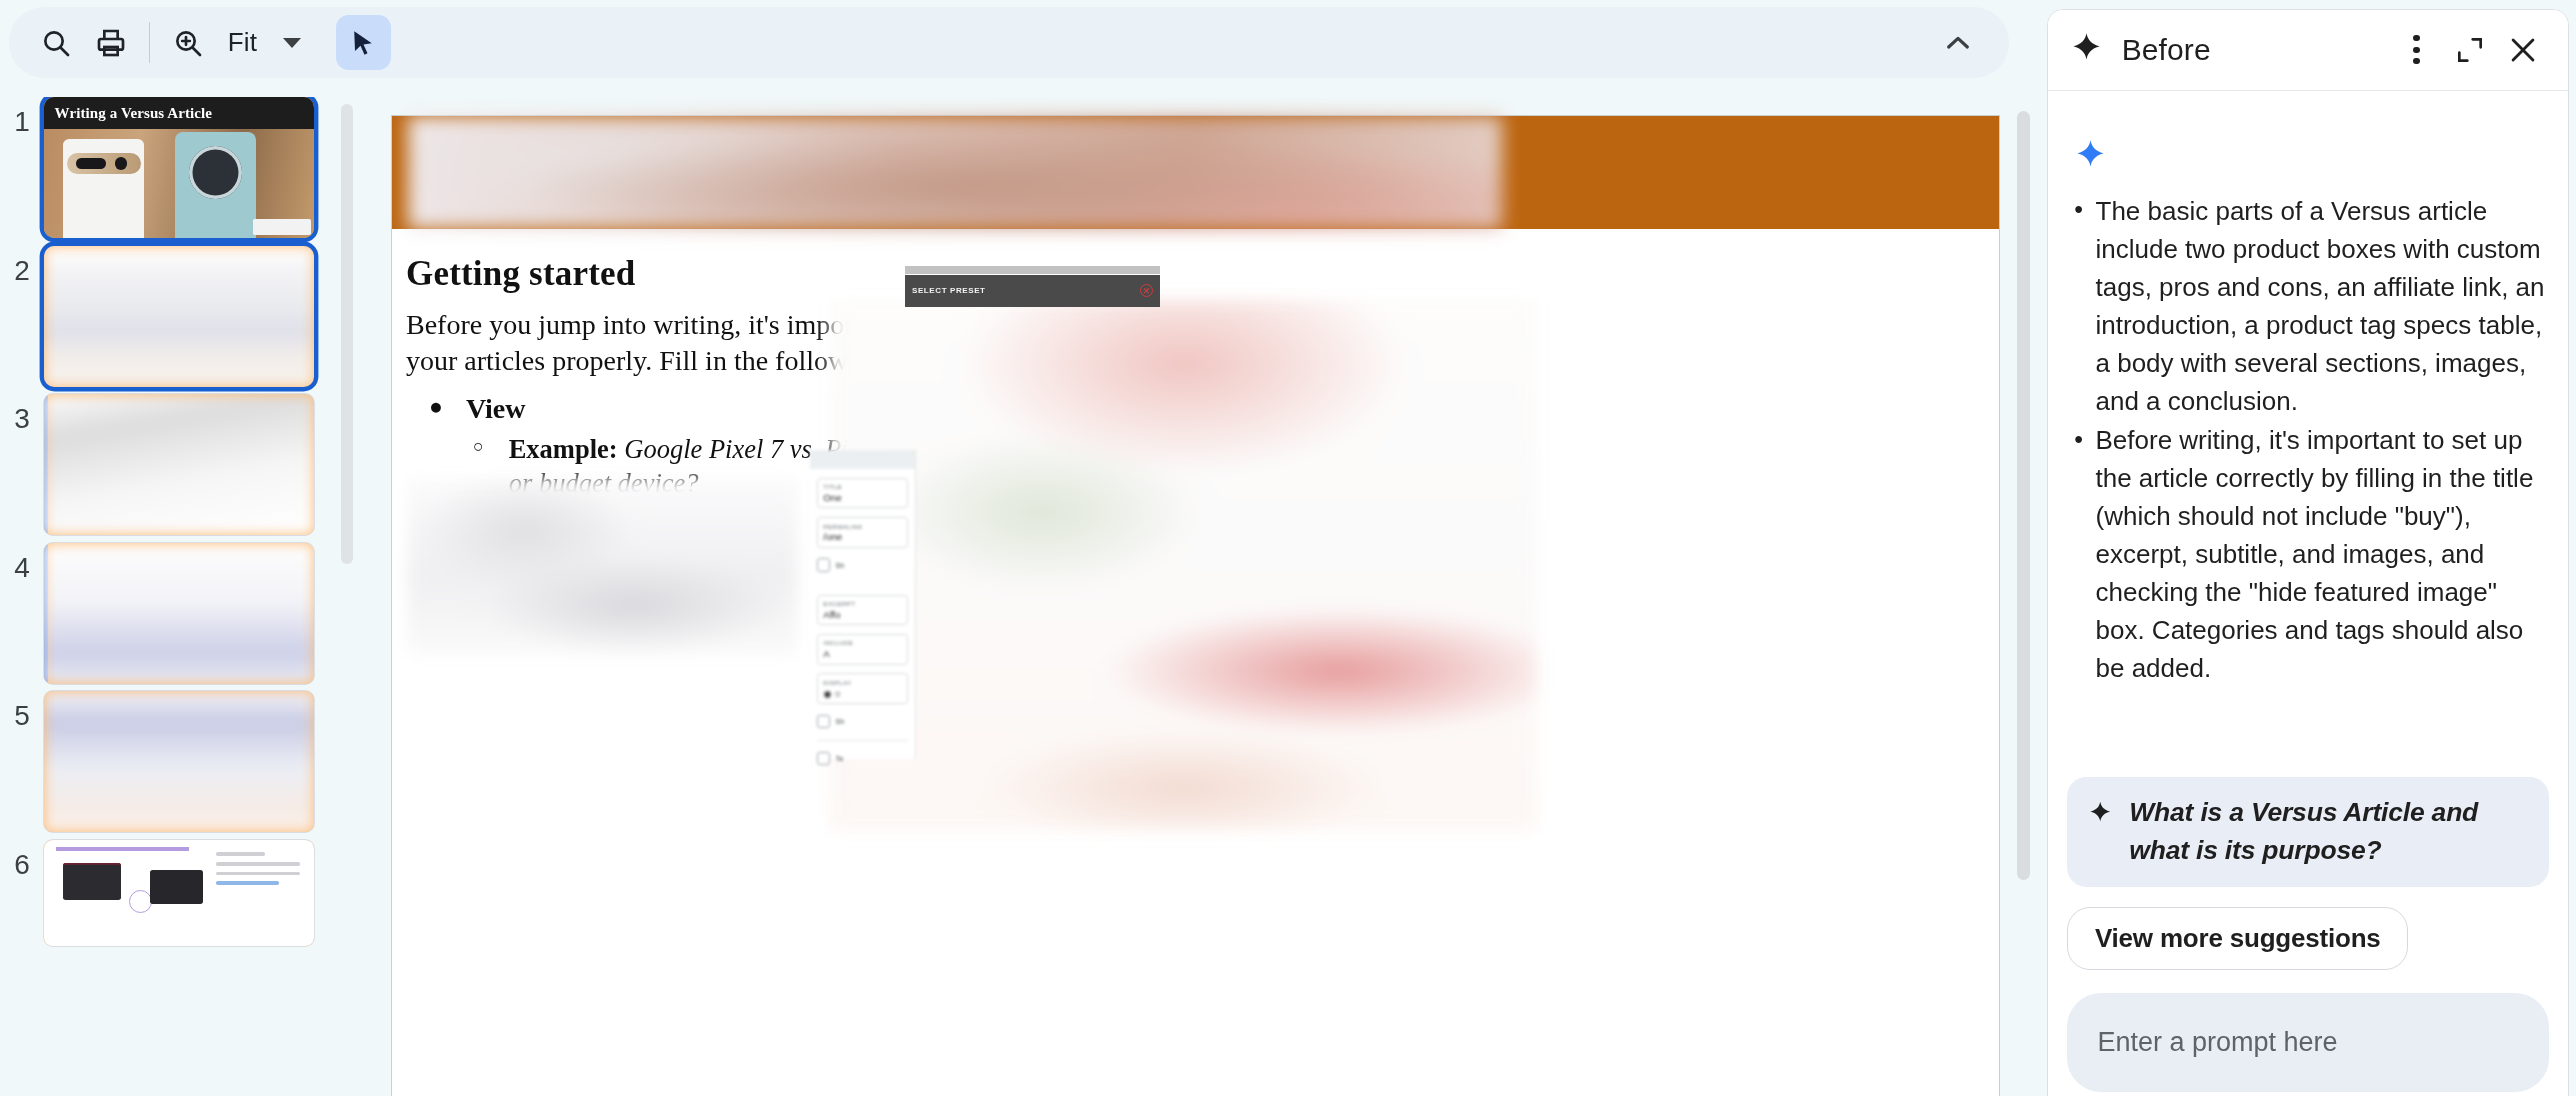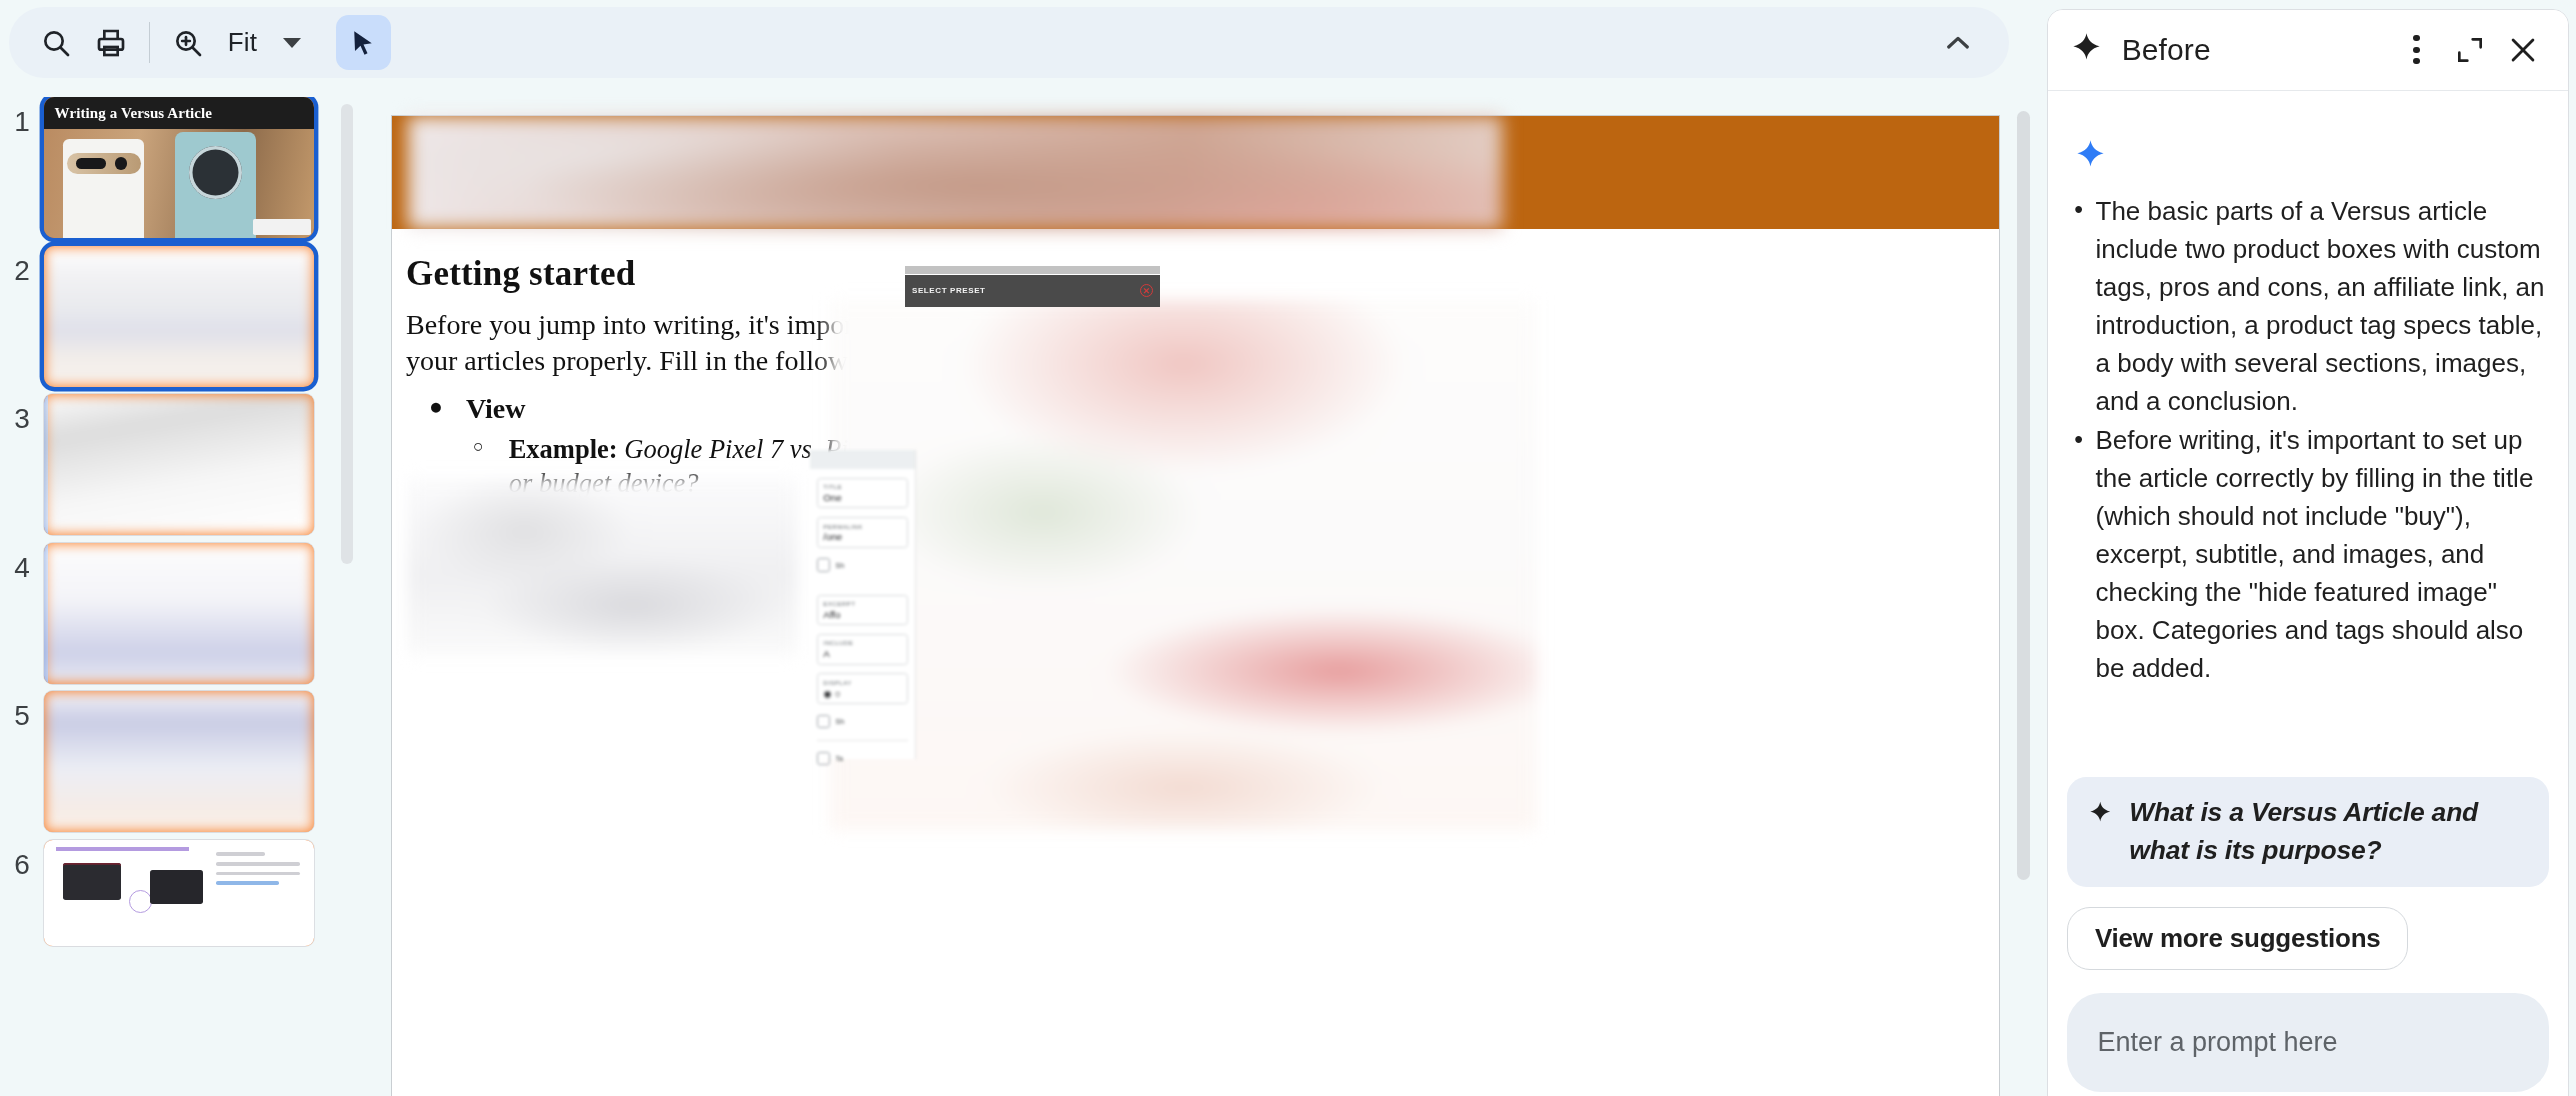--- a/index.html
+++ b/index.html
@@ -57,21 +57,21 @@
   #thumb-rail {
     position:absolute; left:0; top:97px; width:354px; height:999px;
     overflow:hidden; background:#f1f8f9;
   }
   .thumb-row { position:absolute; left:0; display:flex; align-items:flex-start; }
   .thumb-num {
     width:44px; text-align:center; font-size:28px; color:#3c4043; font-weight:400;
     padding-top:8.8px; flex:0 0 auto;
   }
   .thumb-card {
-    width:270px; border-radius:8.8px; background:#f97316; overflow:hidden; position:relative;
+    width:270px; border-radius:8.8px; background:#fdba74; overflow:hidden; position:relative;
     box-shadow:0 0 0 0.9px #dadce0;
   }
   .thumb-card.selected { box-shadow:0 0 0 4.4px #1a5fd0; border-radius:10.6px; }
   #thumb-scrollbar {
     position:absolute; left:341px; top:104px; width:12.4px; height:460px;
     background:#dfe3e6; border-radius:6.2px;
   }
 
   
   .t1 { height:141px; background:linear-gradient(100deg,#b98a60 0%,#caa47c 35%,#8d6b4b 70%,#c49a6c 100%); position:relative; }

